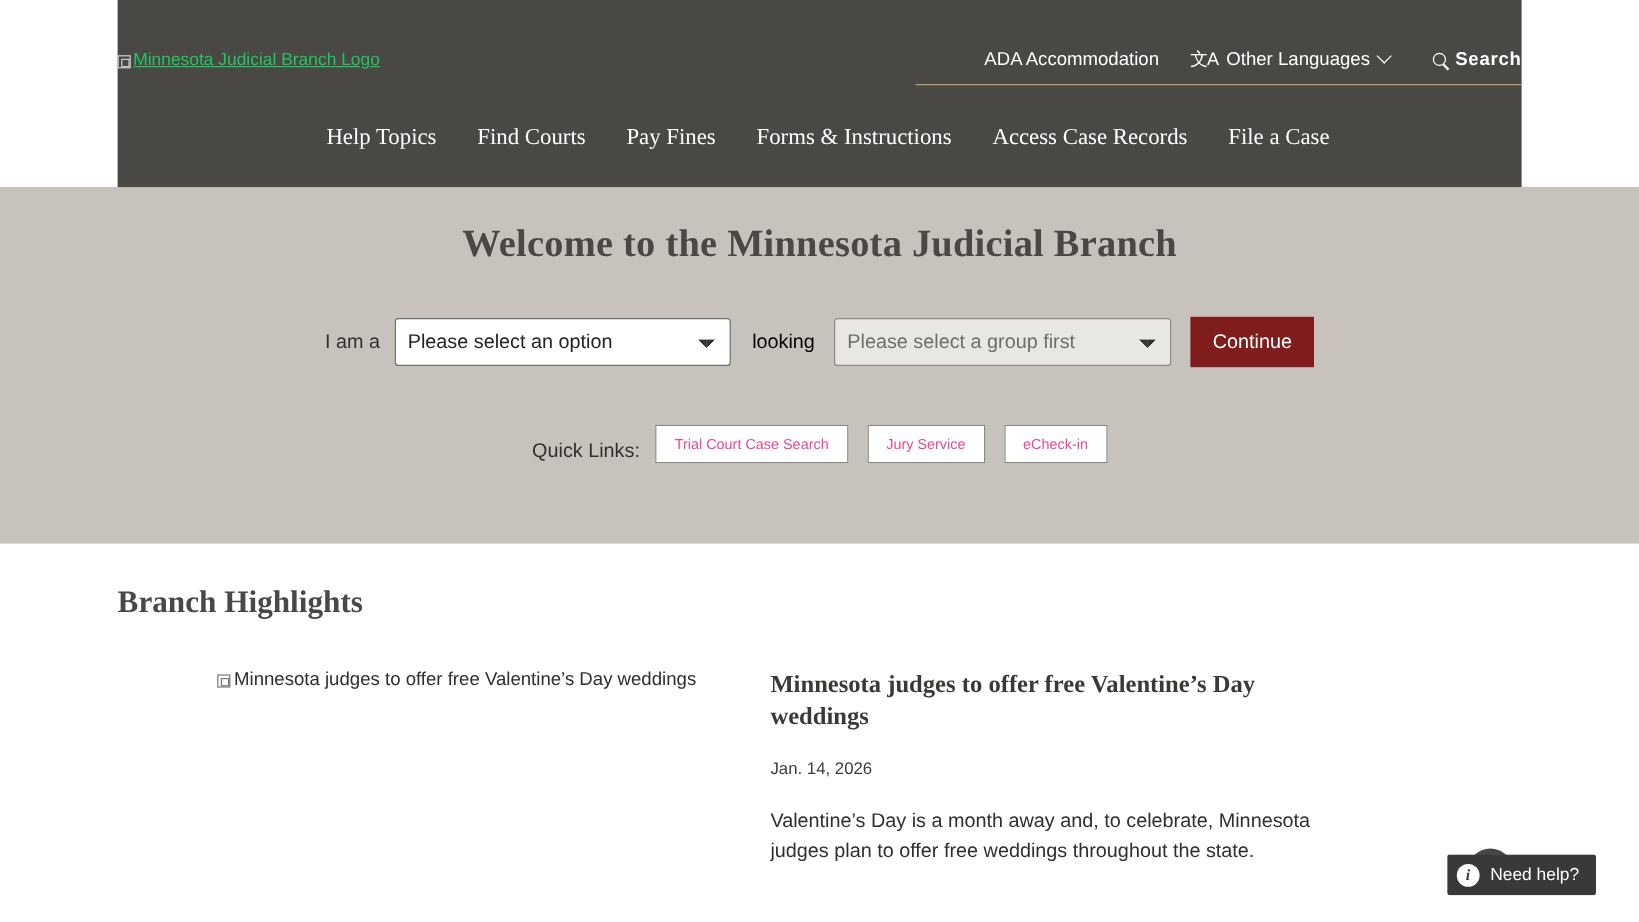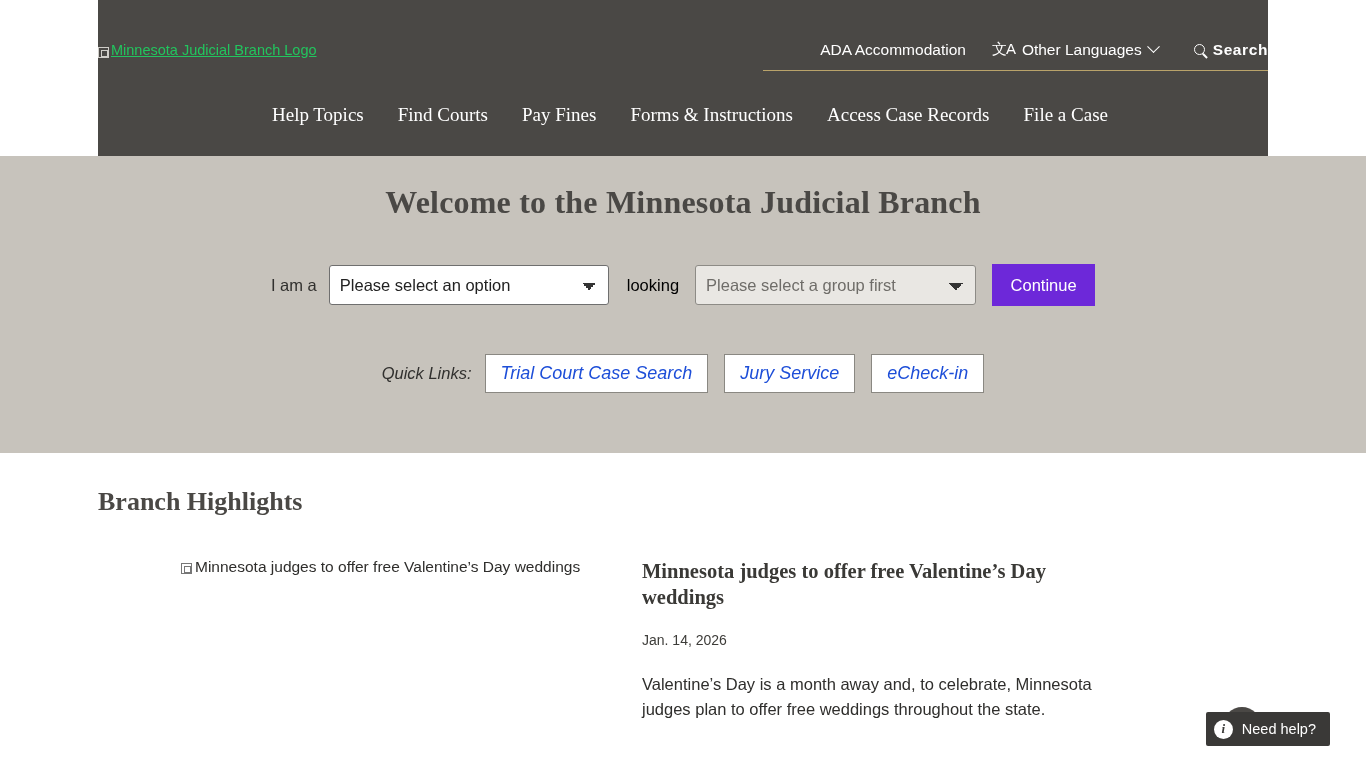--- a/index.html
+++ b/index.html
@@ -190,46 +190,45 @@
   .sel-looking {
     width: 281px;
     background-color: #e9e7e3;
     border: 1px solid #8d8b86;
     color: #6f6d69;
   }
   .continue-btn {
     margin-left: 16px;
     width: 103px;
     height: 42px;
-    background: #6d28d9;
+    background: #7f1d1d;
     color: #ffffff;
     border: none;
     font-size: 16.5px;
     font-family: "Liberation Sans", sans-serif;
     cursor: pointer;
   }
 
   .quicklinks {
     margin-top: 48px;
     display: flex;
-    align-items: center;
+    align-items: flex-end;
     justify-content: center;
-    font-style: italic;
   }
   .ql-label {
     font-size: 16.5px;
     color: #31302e;
     margin-right: 13px;
   }
   .ql-btn {
     display: inline-block;
     background: #ffffff;
     border: 1px solid #8a8882;
-    color: #1d4ed8;
-    font-size: 18px;
+    color: #ec4899;
+    font-size: 12px;
     padding: 8px 15px;
     margin-right: 16px;
     text-decoration: none;
     white-space: nowrap;
   }
   .ql-btn:last-child { margin-right: 0; }
 
   
   .highlights {
     width: 1170px;

